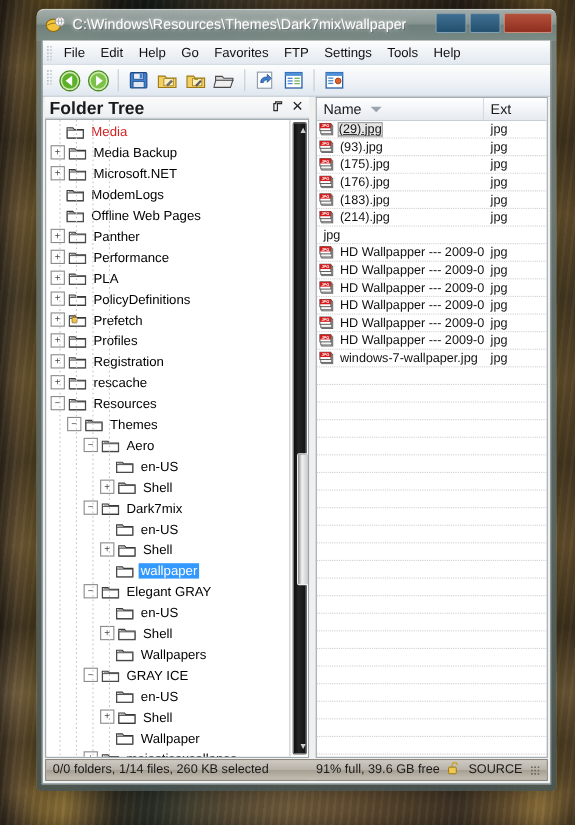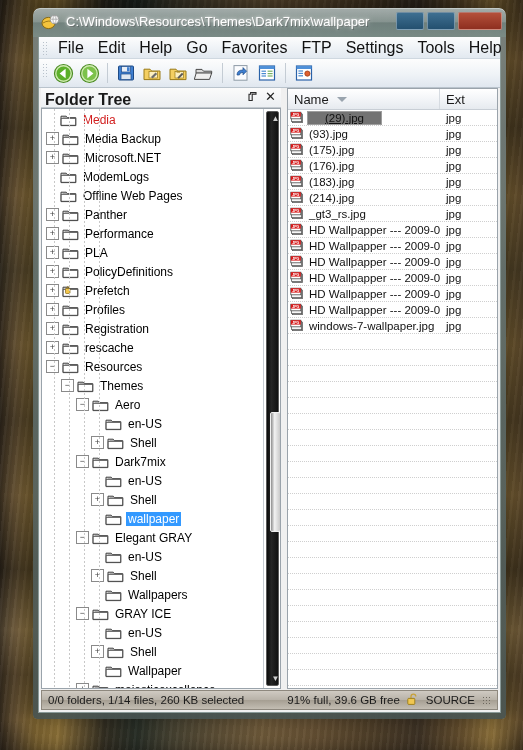--- a/index.html
+++ b/index.html
@@ -99,21 +99,21 @@
   .menubar{
     position:absolute;left:0;top:0;width:461px;height:22px;
     background:linear-gradient(180deg,#fdfdfd 0%,#eef2f6 55%,#e2e9f0 100%);
     border-bottom:1px solid #cfd8e0;
     box-sizing:border-box;
   }
   .gripper{position:absolute;left:3px;top:4px;width:5px;height:14px;
      background-image:radial-gradient(circle,#b9c2cb 0.8px,transparent 0.9px);
      background-size:3px 3px;}
   .menuitems{position:absolute;left:12px;top:0;height:22px;display:flex;align-items:center;}
-  .menuitems span{padding:2px 7px;font-size:16px;color:#111;cursor:default;}
+  .menuitems span{padding:2px 7px;font-size:12px;color:#111;cursor:default;}
 
   
   .toolbar{
     position:absolute;left:0;top:22px;width:461px;height:29px;
     background:linear-gradient(180deg,#fdfdfd 0%,#eff3f7 55%,#e0e7ef 100%);
     border-bottom:1px solid #b9c3cc;
     box-sizing:border-box;
   }
   .tb-wrap{position:absolute;left:12px;top:2px;display:flex;align-items:center;gap:2px;}
   .tbtn{width:24px;height:24px;display:flex;align-items:center;justify-content:center;border-radius:3px;}
@@ -197,21 +197,21 @@
   .lv-th.name{width:152px;}
   .lv-th.ext{width:45px;border-right:none;}
   .sortcaret{margin-left:8px;width:0;height:0;border-left:5px solid transparent;
      border-right:5px solid transparent;border-top:5px solid #9aa4ae;}
   .lv-body{position:absolute;left:0;top:21px;width:209px;bottom:0;overflow:hidden;}
   .lrow{height:16px;display:flex;align-items:center;
      border-bottom:1px dotted #cfcfcf;box-sizing:border-box;font-size:11.5px;color:#111;}
   .lrow .nm{width:152px;display:flex;align-items:center;overflow:hidden;white-space:nowrap;padding-left:2px;box-sizing:border-box;}
   .lrow .ex{width:52px;padding-left:6px;box-sizing:border-box;}
   .lrow .txt{padding:0 2px;overflow:hidden;text-overflow:clip;white-space:nowrap;}
-  .lrow.sel .txt{background:#737373;border:1px solid #9e9e9e;padding:0 17px;text-decoration:underline;}
+  .lrow.sel .txt{background:#e5e5e5;border:1px solid #9e9e9e;padding:0 0;text-decoration:underline;}
   .jpgicon{width:14px;height:13px;flex:none;margin-right:3px;}
   .emptyrow{height:16px;border-bottom:1px dotted #cfcfcf;box-sizing:border-box;}
 
   
   .statusbar{
     position:absolute;left:2px;bottom:2px;width:457px;height:20px;
     background:linear-gradient(180deg,#cfcac2 0%,#b9b3a9 48%,#a69f93 52%,#c3bdb3 100%);
     border:1px solid #8e887e;box-sizing:border-box;
     display:flex;align-items:center;
     font-size:11.5px;color:#1b1b1b;
@@ -780,30 +780,20 @@
                       <rect x="1.6" y="2.2" width="10" height="8.4" fill="#f6f6f6" stroke="#5a5a5a" stroke-width="0.8"></rect>
                       <rect x="0.8" y="1.2" width="10" height="6.6" fill="#ffffff" stroke="#4a4a4a" stroke-width="0.8"></rect>
                       <rect x="0.8" y="1.2" width="10" height="4.4" fill="#d71a1a"></rect>
                       <text x="5.8" y="4.9" font-family="Liberation Sans, sans-serif" font-size="3.6" fill="#ffffff" text-anchor="middle" font-weight="bold">JPG</text>
                     </svg></span>
                   <span class="txt">(214).jpg</span>
                 </div>
                 <div class="ex">jpg</div>
               </div>
               <div class="lrow">
-                <div class="nm">
-                  <span class="jpgicon"><svg width="14" height="13" viewBox="0 0 14 13">
-                      <rect x="2.5" y="3.2" width="10" height="8.4" fill="#ededed" stroke="#5a5a5a" stroke-width="0.8"></rect>
-                      <rect x="1.6" y="2.2" width="10" height="8.4" fill="#f6f6f6" stroke="#5a5a5a" stroke-width="0.8"></rect>
-                      <rect x="0.8" y="1.2" width="10" height="6.6" fill="#ffffff" stroke="#4a4a4a" stroke-width="0.8"></rect>
-                      <rect x="0.8" y="1.2" width="10" height="4.4" fill="#d71a1a"></rect>
-                      <text x="5.8" y="4.9" font-family="Liberation Sans, sans-serif" font-size="3.6" fill="#ffffff" text-anchor="middle" font-weight="bold">JPG</text>
-                    </svg></span>
-                  <span class="txt">_gt3_rs.jpg</span>
-                </div>
                 <div class="ex">jpg</div>
               </div>
               <div class="lrow">
                 <div class="nm">
                   <span class="jpgicon"><svg width="14" height="13" viewBox="0 0 14 13">
                       <rect x="2.5" y="3.2" width="10" height="8.4" fill="#ededed" stroke="#5a5a5a" stroke-width="0.8"></rect>
                       <rect x="1.6" y="2.2" width="10" height="8.4" fill="#f6f6f6" stroke="#5a5a5a" stroke-width="0.8"></rect>
                       <rect x="0.8" y="1.2" width="10" height="6.6" fill="#ffffff" stroke="#4a4a4a" stroke-width="0.8"></rect>
                       <rect x="0.8" y="1.2" width="10" height="4.4" fill="#d71a1a"></rect>
                       <text x="5.8" y="4.9" font-family="Liberation Sans, sans-serif" font-size="3.6" fill="#ffffff" text-anchor="middle" font-weight="bold">JPG</text>

